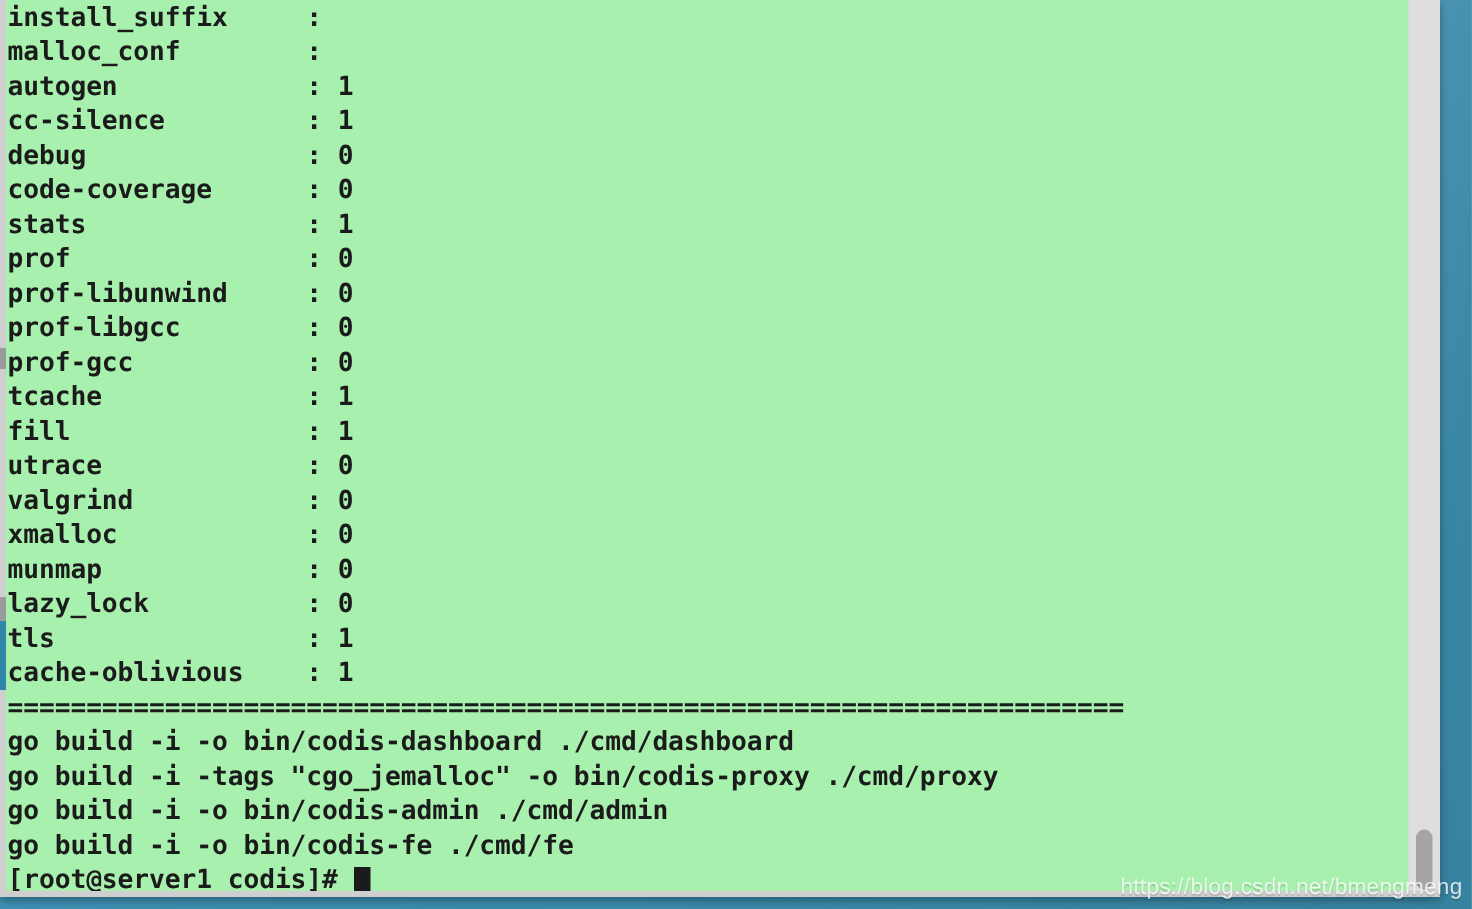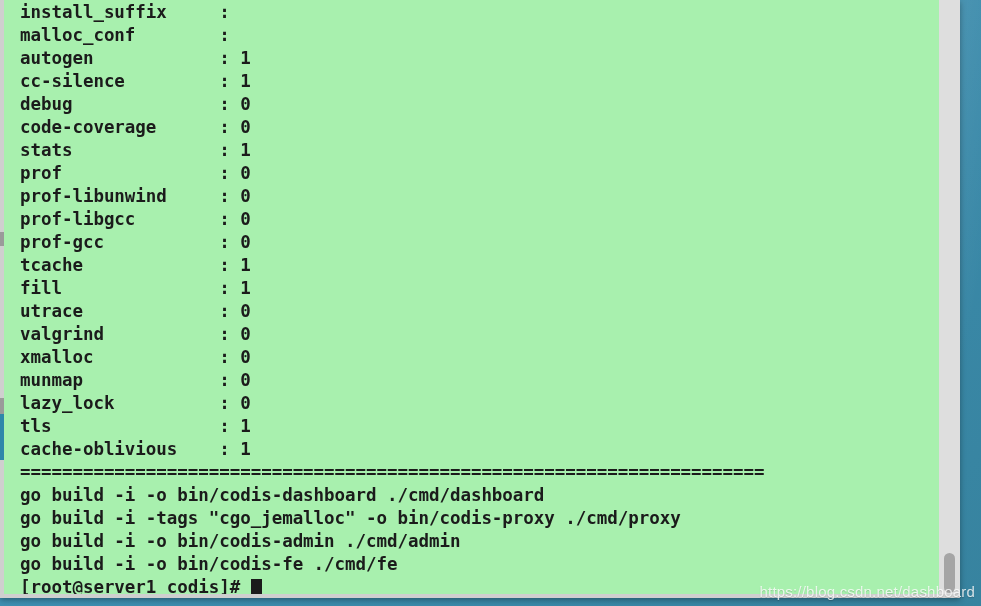--- a/index.html
+++ b/index.html
@@ -81,21 +81,20 @@
     font-size: 17.5px;
     line-height: 23px;
     font-weight: bold;
     white-space: pre;
     letter-spacing: -0.05px;
     overflow: hidden;
   }
   .line {
     height: 23px;
     white-space: pre;
-    margin-left: 15px;
   }
 
   .cursor {
     display: inline-block;
     width: 11px;
     height: 17px;
     background: #1b1b1b;
     vertical-align: -3px;
   }
 
@@ -149,13 +148,13 @@
 
   <div id="screen"><div class="line">install_suffix     :</div><div class="line">malloc_conf        :</div><div class="line">autogen            : 1</div><div class="line">cc-silence         : 1</div><div class="line">debug              : 0</div><div class="line">code-coverage      : 0</div><div class="line">stats              : 1</div><div class="line">prof               : 0</div><div class="line">prof-libunwind     : 0</div><div class="line">prof-libgcc        : 0</div><div class="line">prof-gcc           : 0</div><div class="line">tcache             : 1</div><div class="line">fill               : 1</div><div class="line">utrace             : 0</div><div class="line">valgrind           : 0</div><div class="line">xmalloc            : 0</div><div class="line">munmap             : 0</div><div class="line">lazy_lock          : 0</div><div class="line">tls                : 1</div><div class="line">cache-oblivious    : 1</div><div class="line">=======================================================================</div><div class="line">go build -i -o bin/codis-dashboard ./cmd/dashboard</div><div class="line">go build -i -tags "cgo_jemalloc" -o bin/codis-proxy ./cmd/proxy</div><div class="line">go build -i -o bin/codis-admin ./cmd/admin</div><div class="line">go build -i -o bin/codis-fe ./cmd/fe</div><div class="line"><span>[root@server1 codis]# </span><span class="cursor"></span></div></div>
 
   <div id="scrollbar-track">
     <div id="scrollbar-thumb"></div>
   </div>
 
   <div class="frame-bottom"></div>
 </div>
 
-<div id="watermark">https://blog.csdn.net/dashboard</div>
+<div id="watermark">https://blog.csdn.net/bmengmeng</div>
 
 </body></html>

